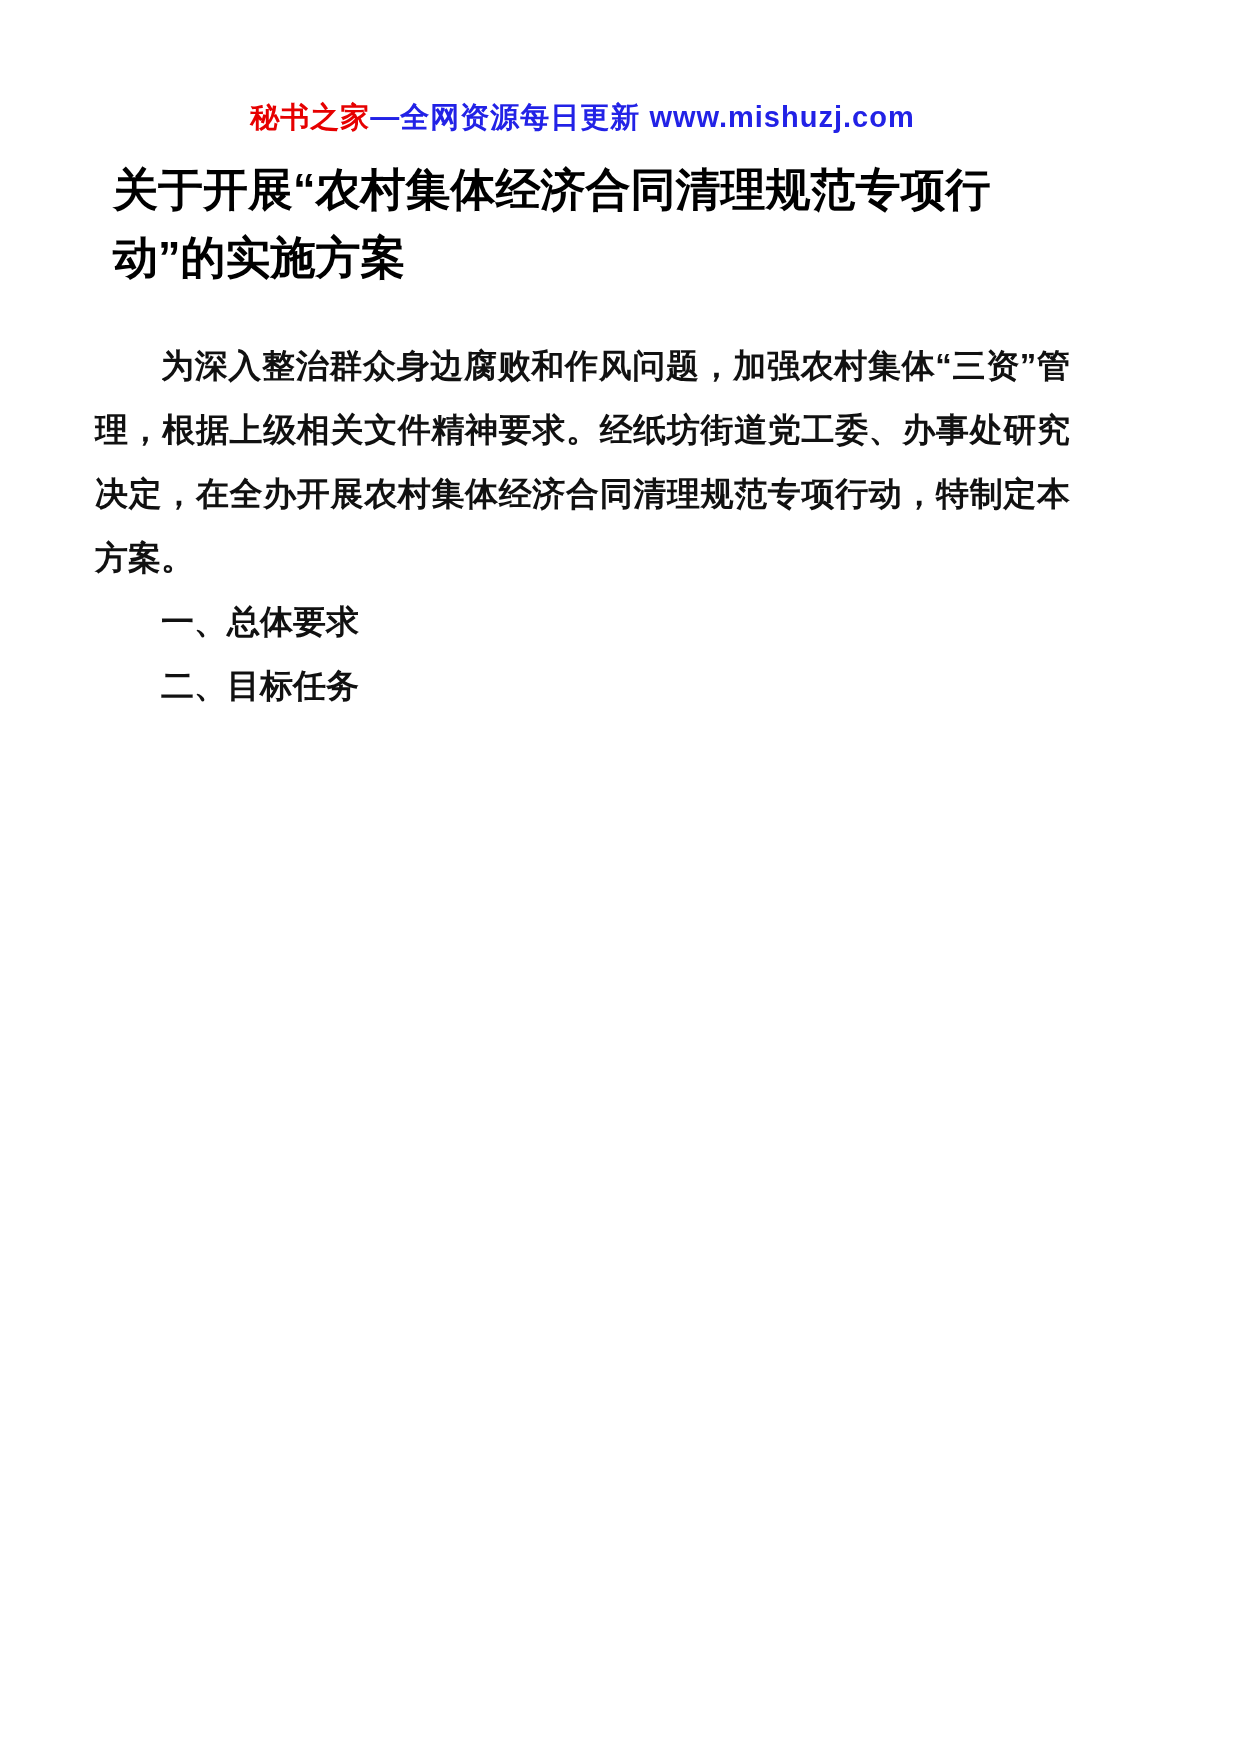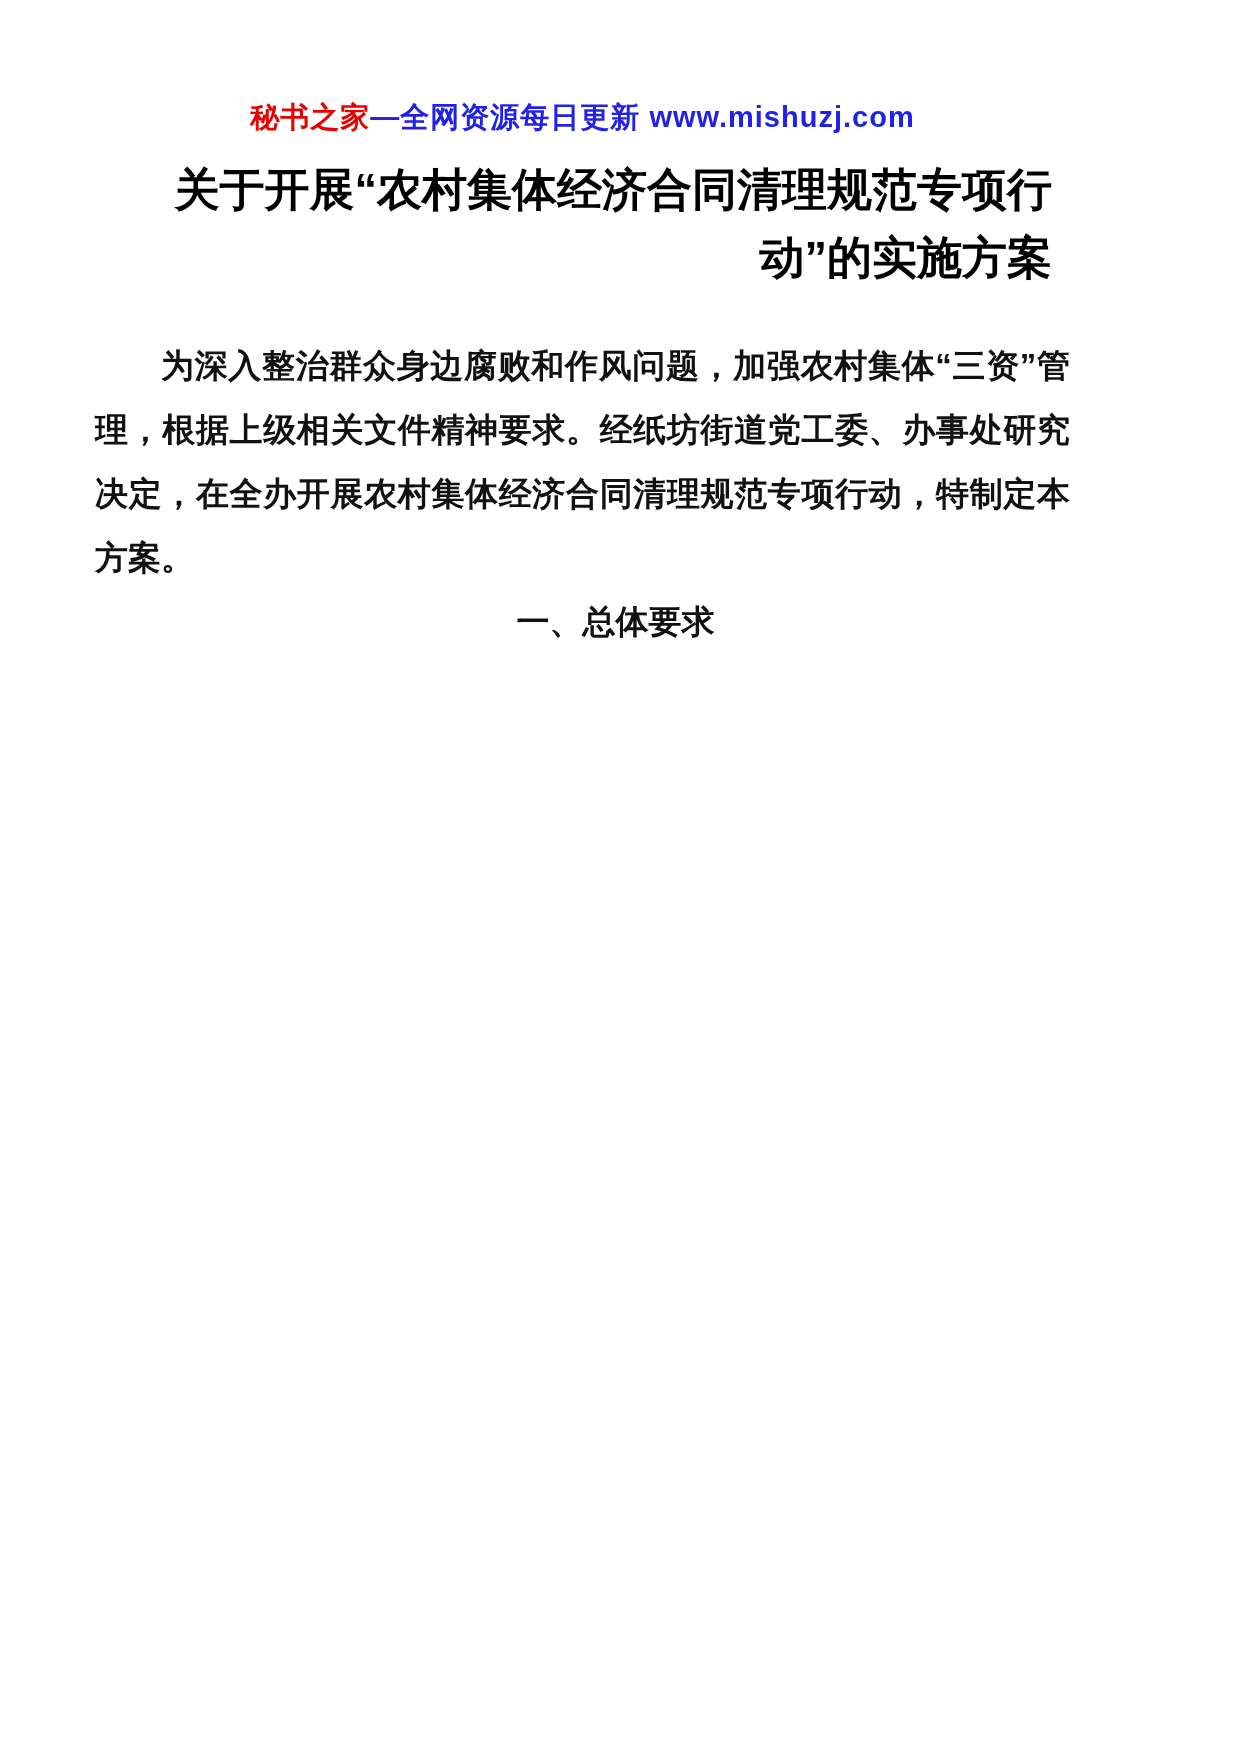--- a/index.html
+++ b/index.html
@@ -29,52 +29,53 @@
     .site-header .brand {
       color: #e60000;
     }
     .site-header .tagline,
     .site-header .url {
       color: #2222e6;
       text-decoration: none;
     }
     h1.doc-title {
       margin: 10px 18px 42px 18px;
-      text-align: right;
+      text-align: left;
       color: #000000;
       font-size: 45px;
       line-height: 68px;
       font-weight: bold;
       font-family: "Liberation Sans", sans-serif;
     }
     .content p {
       margin: 0;
       color: #111111;
       font-size: 33px;
       line-height: 64px;
       text-align: justify;
       text-justify: inter-ideograph;
       text-indent: 2em;
       word-break: break-all;
       font-weight: bold;
     }
     .content p.heading {
       font-weight: bold;
-      text-align: center;
+      text-align: left;
     }
   </style>
 </head>
 <body>
 
 <div class="page">
 
   <div class="site-header">
     <span class="brand">秘书之家</span><span class="tagline">—全网资源每日更新 </span><a class="url" href="#">www.mishuzj.com</a>
   </div>
 
   <h1 class="doc-title">关于开展“农村集体经济合同清理规范专项行动”的实施方案</h1>
 
   <div class="content">
       <p class="body">为深入整治群众身边腐败和作风问题，加强农村集体“三资”管理，根据上级相关文件精神要求。经纸坊街道党工委、办事处研究决定，在全办开展农村集体经济合同清理规范专项行动，特制定本方案。</p>
       <p class="heading">一、总体要求</p>
+      <p class="heading">二、目标任务</p>
     </div>
 
 </div>
 
 </body></html>

